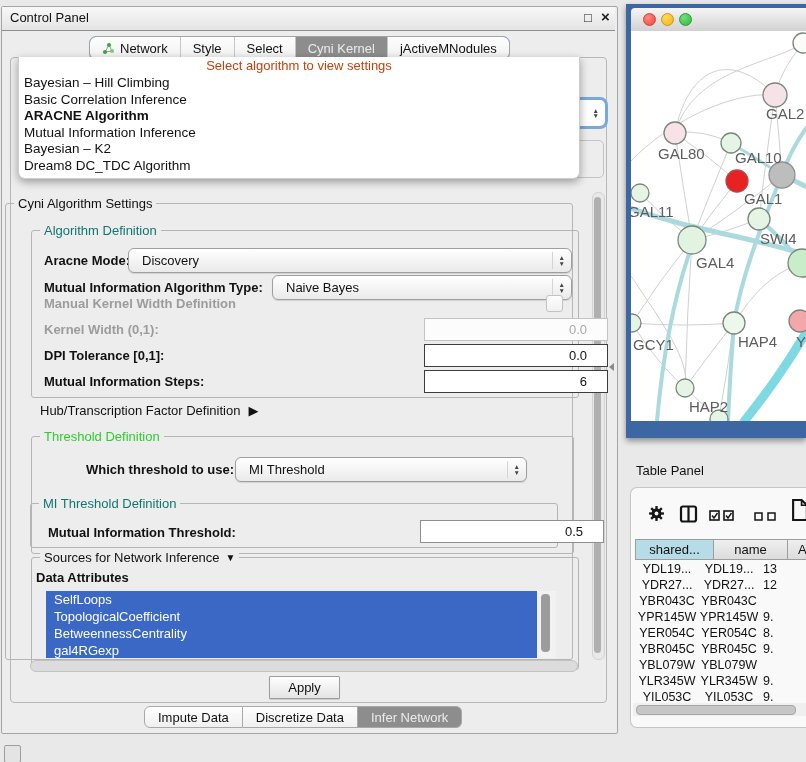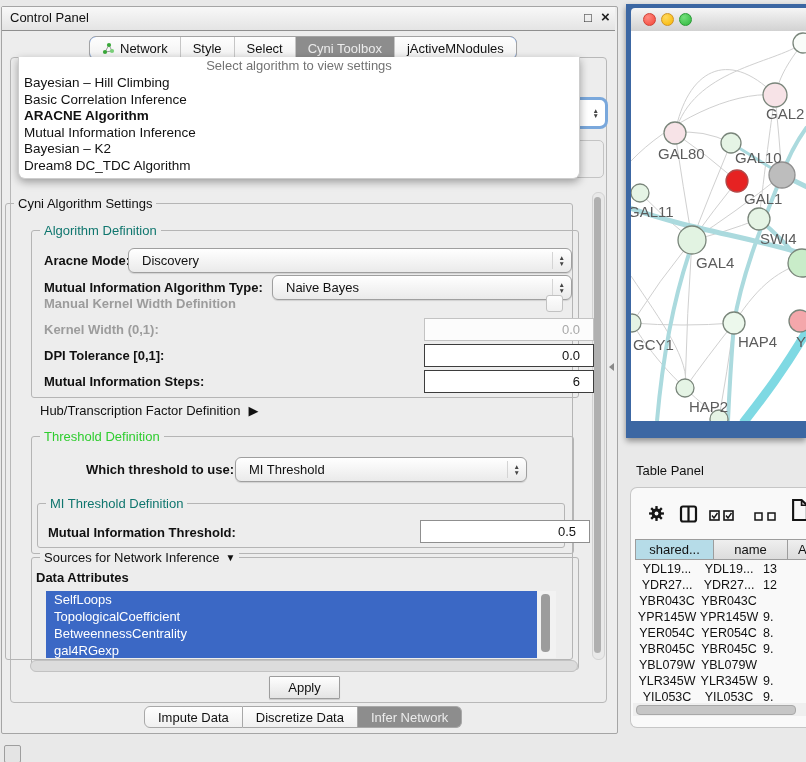--- a/index.html
+++ b/index.html
@@ -15,37 +15,37 @@
   .tabbar{display:flex;height:22px;border:1px solid #a3a3a3;border-radius:7px;overflow:hidden;background:#3b82f6;box-shadow:0 1px 1px rgba(0,0,0,.1)}
   .tab{display:flex;align-items:center;gap:5px;padding:0 12px;font-size:13px;background:linear-gradient(#fefefe,#f0f0f0);border-left:1px solid #c6c6c6;white-space:nowrap}
   .tab:first-child{border-left:none}
   .tab.sel{background:#8d8d8d;color:#ececec}
   .tabicon{display:flex;align-items:center}
   
   .cp-content{left:10px;top:57px;width:595px;height:644px;border:1px solid #b8b8b8;border-radius:4px;background:#ededed}
   
   .popup{left:18px;top:57px;width:560px;background:#fff;border:1px solid #cdcdcd;border-top:none;border-radius:0 0 7px 7px;
          box-shadow:0 3px 8px rgba(0,0,0,.35);z-index:6;padding-bottom:4px}
-  .popup-prompt{height:18px;line-height:18px;text-align:center;color:#737373;font-size:13px}
+  .popup-prompt{height:18px;line-height:18px;text-align:center;color:#c2410c;font-size:13px}
   .popup-item{height:16.5px;line-height:16.5px;font-size:13.5px;padding-left:5px;white-space:nowrap}
   .popup-item.bold{font-weight:bold}
   
   .group{position:absolute;border:1px solid #b5b5b5;border-radius:3px}
   .legend{position:absolute;top:-8px;left:8px;background:#ededed;padding:0 4px;font-size:13px;line-height:15px;white-space:nowrap;display:flex;align-items:center;gap:6px}
   .legend.blue{color:#0f766e}
   .legend.green{color:#2fcd2f}
   .lbl{position:absolute;font-size:13px;font-weight:bold;white-space:nowrap}
   .lbl.dis{color:#9c9c9c}
   .lbl.plain{font-weight:normal}
   .combo{position:absolute;height:23px;border:1px solid #9f9f9f;border-radius:6px;background:linear-gradient(#ffffff,#eaeaea);
          display:flex;align-items:center;font-size:13px;box-shadow:0 1px 1px rgba(0,0,0,.12)}
   .combo .val{padding-left:13px;white-space:nowrap}
   .stepper{margin-left:auto;display:flex;flex-direction:column;justify-content:center;align-items:center;
            padding:0 6px;color:#444;font-size:6.5px;line-height:5.5px;border-left:1px solid #d4d4d4;height:70%}
-  .field{position:absolute;background:#fff;font-size:13px;display:flex;align-items:center;justify-content:flex-end;padding:0 13px}
+  .field{position:absolute;background:#fff;font-size:13px;display:flex;align-items:center;justify-content:flex-end;padding:0 20px}
   .field.strong{border:1.5px solid #3d3d3d}
   .field.mid{border:1px solid #8f8f8f}
   .field.dis{border:1px solid #c3c3c3;color:#a8a8a8;background:#fcfcfc}
   .checkbox{position:absolute;width:15px;height:15px;border:1px solid #c2c2c2;border-radius:3px;background:linear-gradient(#fdfdfd,#f1f1f1)}
   .vscroll{position:absolute;background:#e9e9e9;border:1px solid #d3d3d3;border-radius:6px}
   .thumb{position:absolute;background:#b0b0b0;border-radius:4px}
   .attr-item{height:17px;line-height:17px;color:#fff;font-size:13px;padding-left:8px;white-space:nowrap}
   .btn{position:absolute;display:flex;align-items:center;justify-content:center;font-size:13px;border:1px solid #9d9d9d;
        border-radius:1px;background:linear-gradient(#fefefe,#e4e4e4);box-shadow:0 1px 1px rgba(0,0,0,.15)}
   .btabbar{display:flex;height:22px}
@@ -93,21 +93,21 @@
       </span>
       <span>Network</span>
     </div>
     <div class="tab">
       <span>Style</span>
     </div>
     <div class="tab">
       <span>Select</span>
     </div>
     <div class="tab sel">
-      <span>Cyni Toolbox</span>
+      <span>Cyni Kernel</span>
     </div>
     <div class="tab">
       <span>jActiveMNodules</span>
     </div>
   </div>
 
 <div class="abs cp-content"></div>
 
 <div class="abs" style="left:556px;top:97px;width:46px;height:26px;border:3px solid #7aa8dc;border-radius:8px;background:#fff;z-index:2;display:flex;align-items:center">
   <span class="stepper" style="border-left:none;margin-left:auto">
@@ -162,21 +162,21 @@
   <span class="legend green">Threshold Definition</span>
 </div>
 <div class="lbl" style="left:86px;top:462px">Which threshold to use:</div>
 <div class="combo" style="left:235px;top:457px;width:290px">
   <span class="val">MI Threshold</span>
   <span class="stepper">
       <span>▲</span>
       <span>▼</span>
     </span>
 </div>
-<div class="group" style="left:37px;top:503px;width:526px;height:43px">
+<div class="group" style="left:30px;top:503px;width:526px;height:43px">
   <span class="legend blue">MI Threshold Definition</span>
 </div>
 <div class="lbl" style="left:48px;top:525px">Mutual Information Threshold:</div>
 <div class="field mid" style="left:420px;top:520px;width:142px;height:21px">0.5</div>
 
 <div class="group" style="left:31px;top:557px;width:546px;height:111px">
   <span class="legend">
     <span>Sources for Network Inference</span>
     <span style="font-size:10px">▼</span>
   </span>

